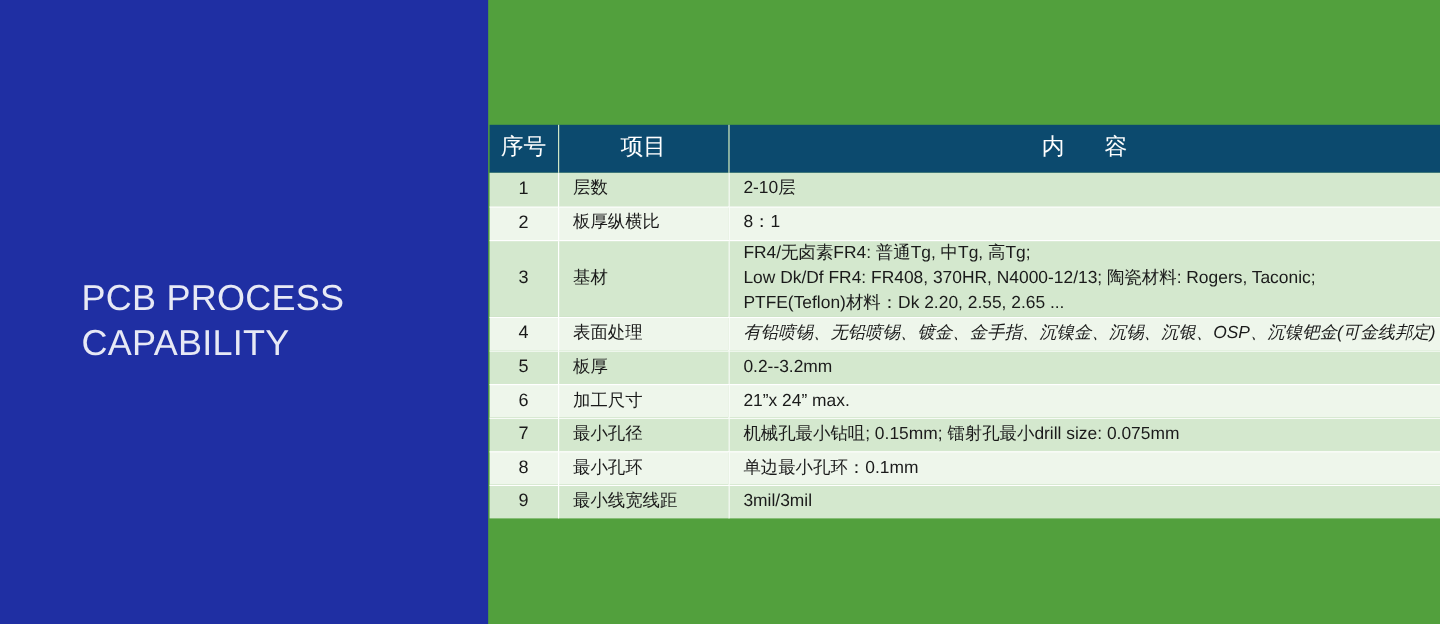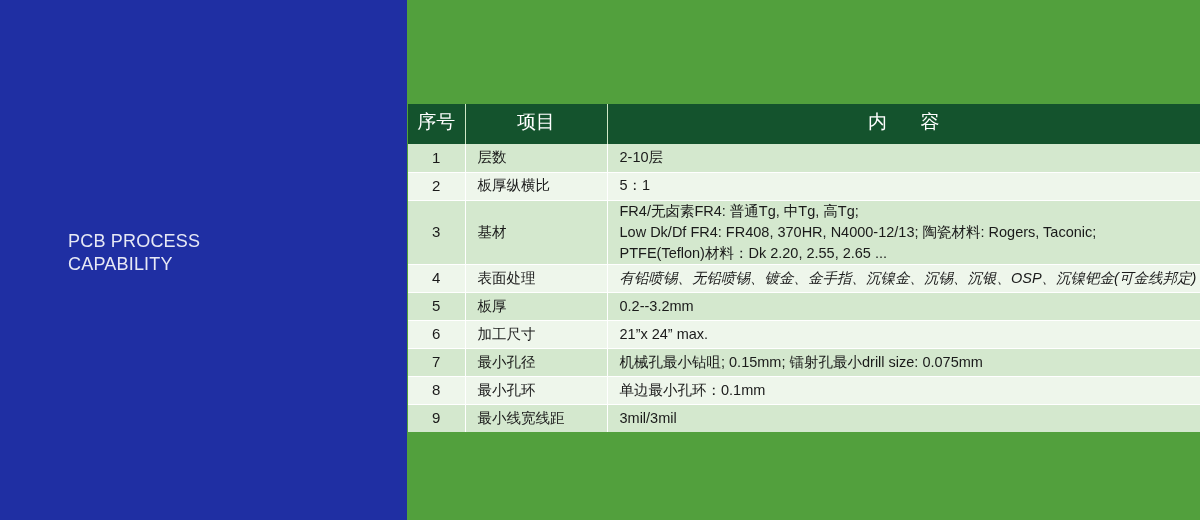--- a/index.html
+++ b/index.html
@@ -30,21 +30,21 @@
   #main-title {
     color: #ffffff;
     font-size: 40px;
     font-weight: bold;
     line-height: 1.05;
     letter-spacing: -0.5px;
     white-space: nowrap;
   }
   #sub-title {
     color: #e7e9f5;
-    font-size: 18px;
+    font-size: 30px;
     font-weight: normal;
     line-height: 1.28;
     margin-top: 14px;
     letter-spacing: 0.2px;
   }
 
   
   #right-panel {
     position: absolute;
     left: 407px; top: 0;
@@ -58,21 +58,21 @@
     top: 104px;
     width: 792px;
     border-collapse: collapse;
     table-layout: fixed;
   }
   #spec-table col.c-no    { width: 57px; }
   #spec-table col.c-item  { width: 142px; }
   #spec-table col.c-cont  { width: 593px; }
 
   #spec-table thead th {
-    background: #14532d;
+    background: #0c4a6e;
     color: #ffffff;
     font-size: 19px;
     font-weight: normal;
     height: 40px;
     padding: 0 0 4px 0;
     vertical-align: middle;
     text-align: center;
     border-right: 1px solid #cfe7c5;
   }
   #spec-table thead th:last-child { border-right: none; }
@@ -137,21 +137,21 @@
 
       <tr class="odd">
         <td class="cell-no">1</td>
         <td class="cell-item">层数</td>
         <td class="cell-content">2-10层</td>
       </tr>
 
       <tr class="even">
         <td class="cell-no">2</td>
         <td class="cell-item">板厚纵横比</td>
-        <td class="cell-content">5：1</td>
+        <td class="cell-content">8：1</td>
       </tr>
 
       <tr class="odd tall">
         <td class="cell-no">3</td>
         <td class="cell-item">基材</td>
         <td class="cell-content">FR4/无卤素FR4:  普通Tg, 中Tg, 高Tg;
 Low Dk/Df FR4:  FR408, 370HR, N4000-12/13;     陶瓷材料: Rogers, Taconic;
 PTFE(Teflon)材料：Dk 2.20, 2.55, 2.65 ...</td>
       </tr>
 

